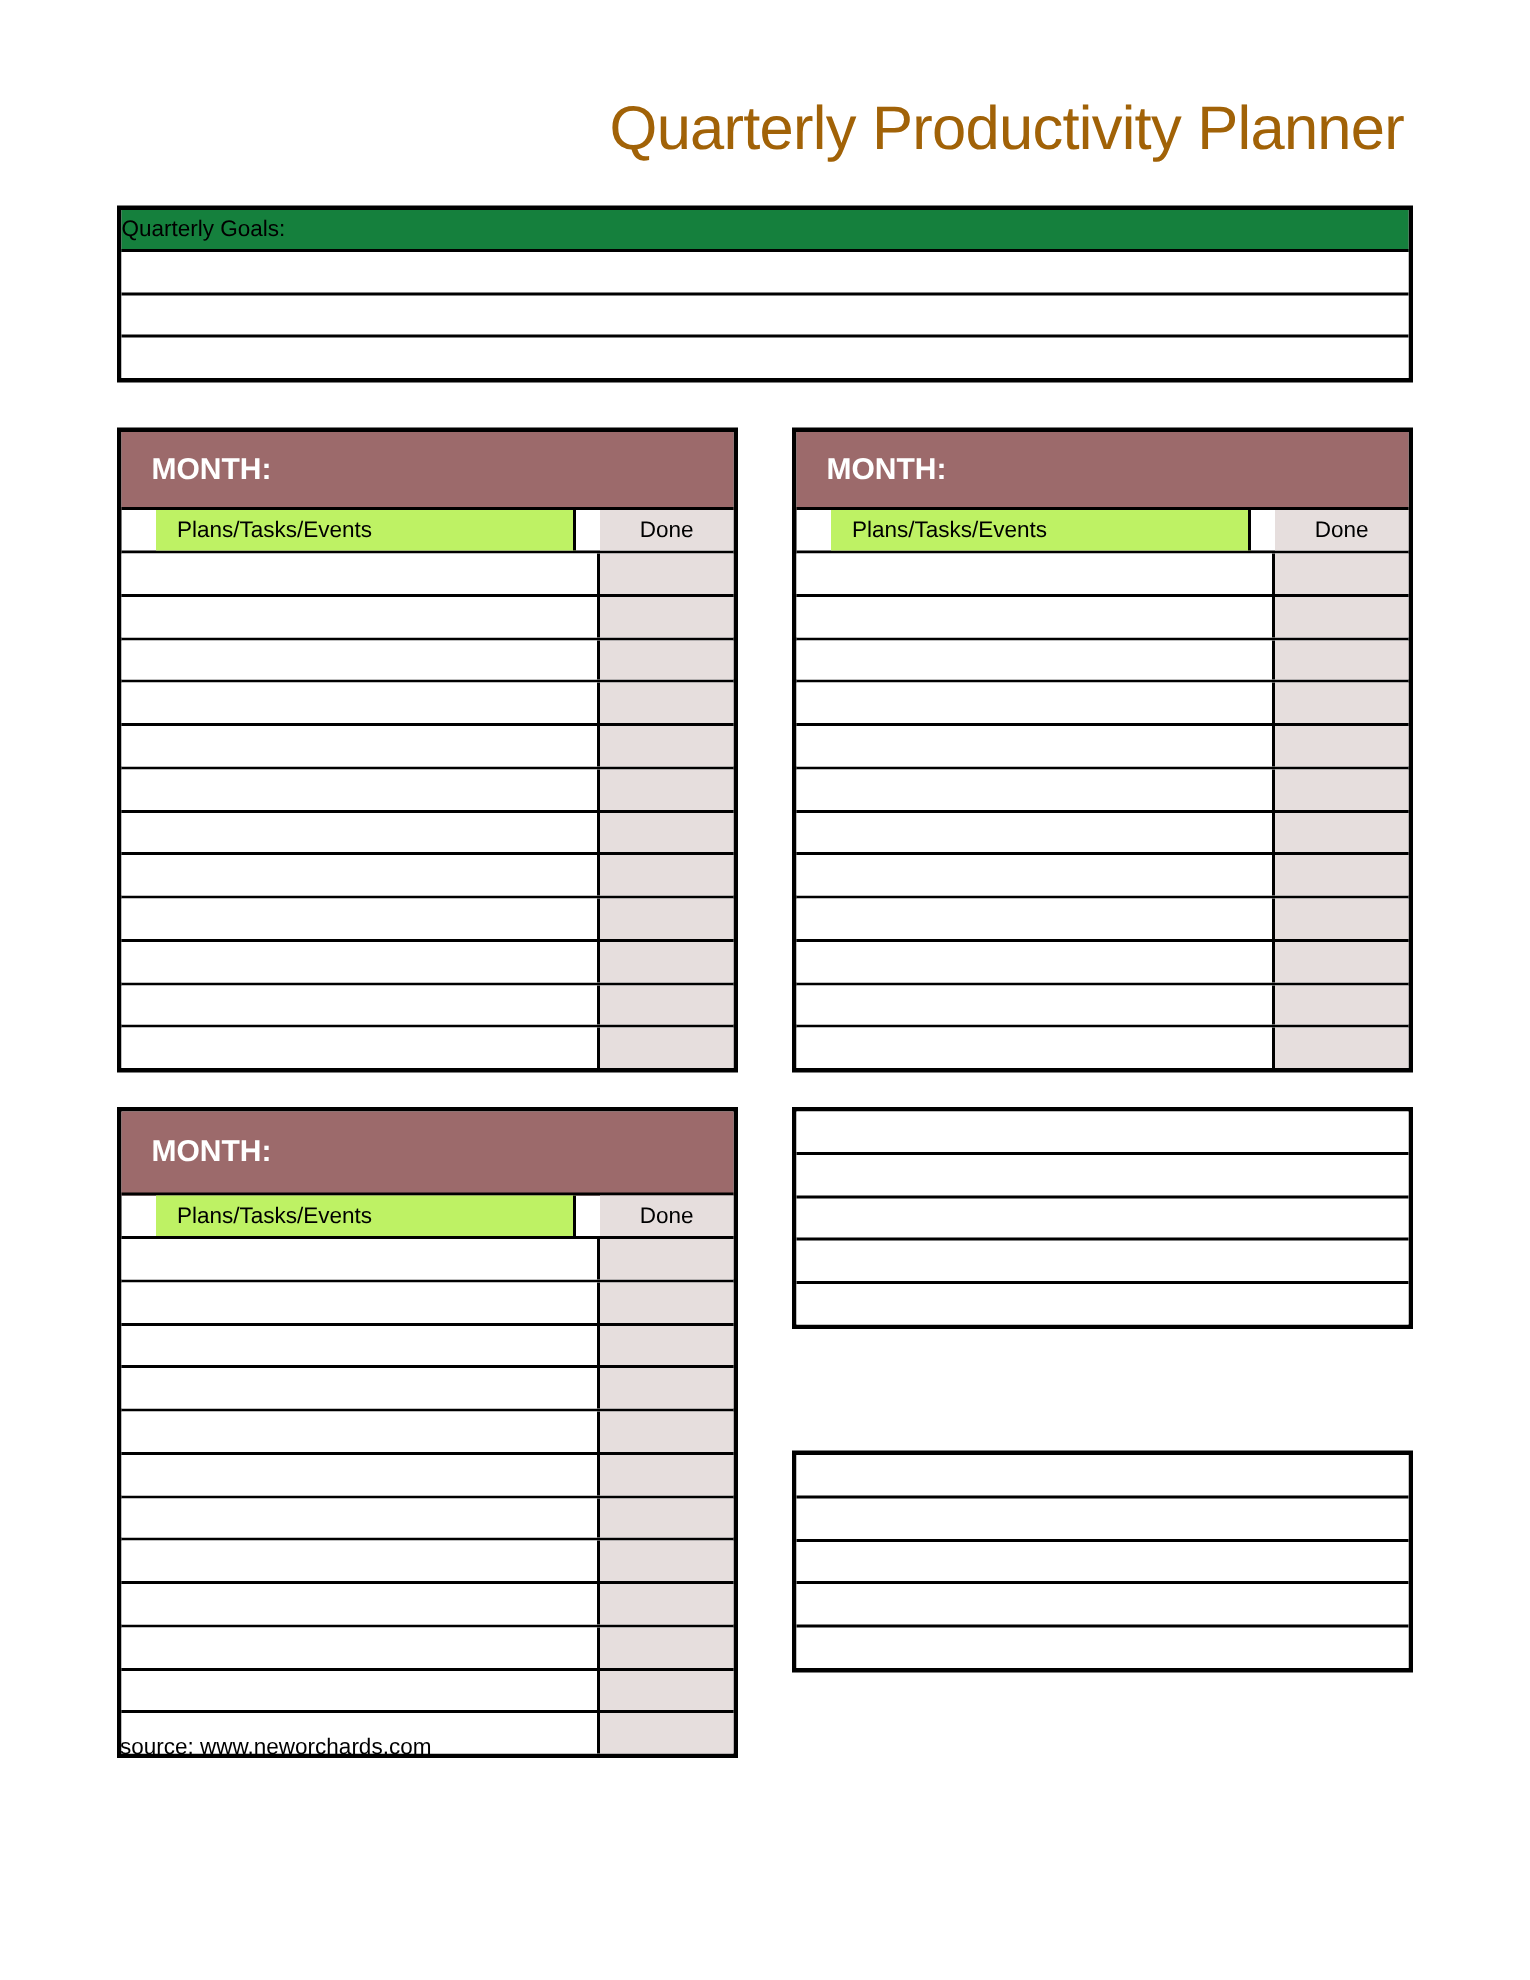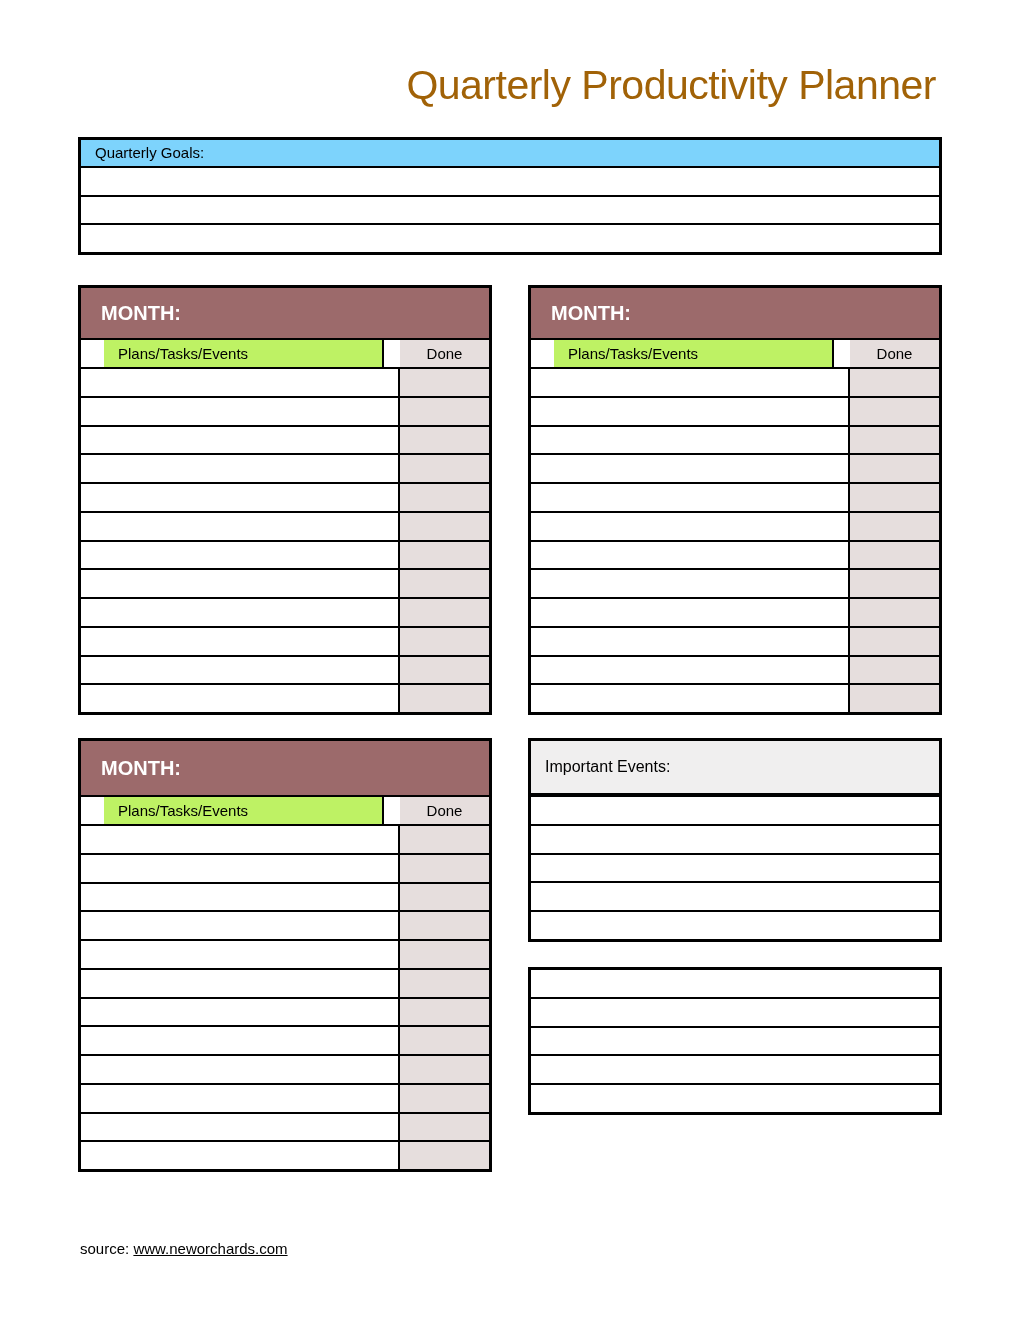--- a/index.html
+++ b/index.html
@@ -22,23 +22,22 @@
   }
 
   
   .goals-box {
     position: absolute; left: 78px; top: 137px; width: 864px;
     border: 3px solid #000; box-sizing: border-box;
     background: #fff;
   }
   .goals-header {
     height: 26px; line-height: 26px;
-    background: #7dd3fc;
+    background: #15803d;
     border-bottom: 2px solid #000;
-    padding-left: 14px;
     font-size: 15px;
   }
   .goals-row { height: 26.5px; background: #fff; }
   .goals-row + .goals-row { border-top: 2px solid #000; }
 
   
   .month-table {
     position: absolute; width: 414px;
     border: 3px solid #000; box-sizing: border-box;
     background: #fff;
@@ -84,21 +83,21 @@
     height: 52px; line-height: 52px;
     background: #f0efef;
     border-bottom: 2px solid #000;
     padding-left: 14px;
     font-size: 16px;
   }
   .frow { height: 28.8px; box-sizing: border-box; background: #fff; border-top: 2px solid #000; }
   .frow:first-child { border-top: none; height: 26.8px; }
 
   .source-line {
-    position: absolute; left: 80px; top: 1240px;
+    position: absolute; left: 80px; top: 1156px;
     font-size: 15px;
   }
   .source-link { text-decoration: underline; color: #000; }
 </style>
 </head>
 <body>
 
 <div class="page">
 
   <div class="doc-title">Quarterly Productivity Planner</div>
@@ -272,21 +271,20 @@
       <div class="mcell-plans"></div>
       <div class="mcell-done"></div>
     </div>
       <div class="mrow">
       <div class="mcell-plans"></div>
       <div class="mcell-done"></div>
     </div>
   </div>
 
   <div class="section-box" style="top:738px;">
-    <div class="section-header">Important Events:</div>
     <div class="frow"></div>
       <div class="frow"></div>
       <div class="frow"></div>
       <div class="frow"></div>
       <div class="frow"></div>
   </div>
 
   <div class="section-box" style="top:967px;">
     <div class="frow"></div>
       <div class="frow"></div>

